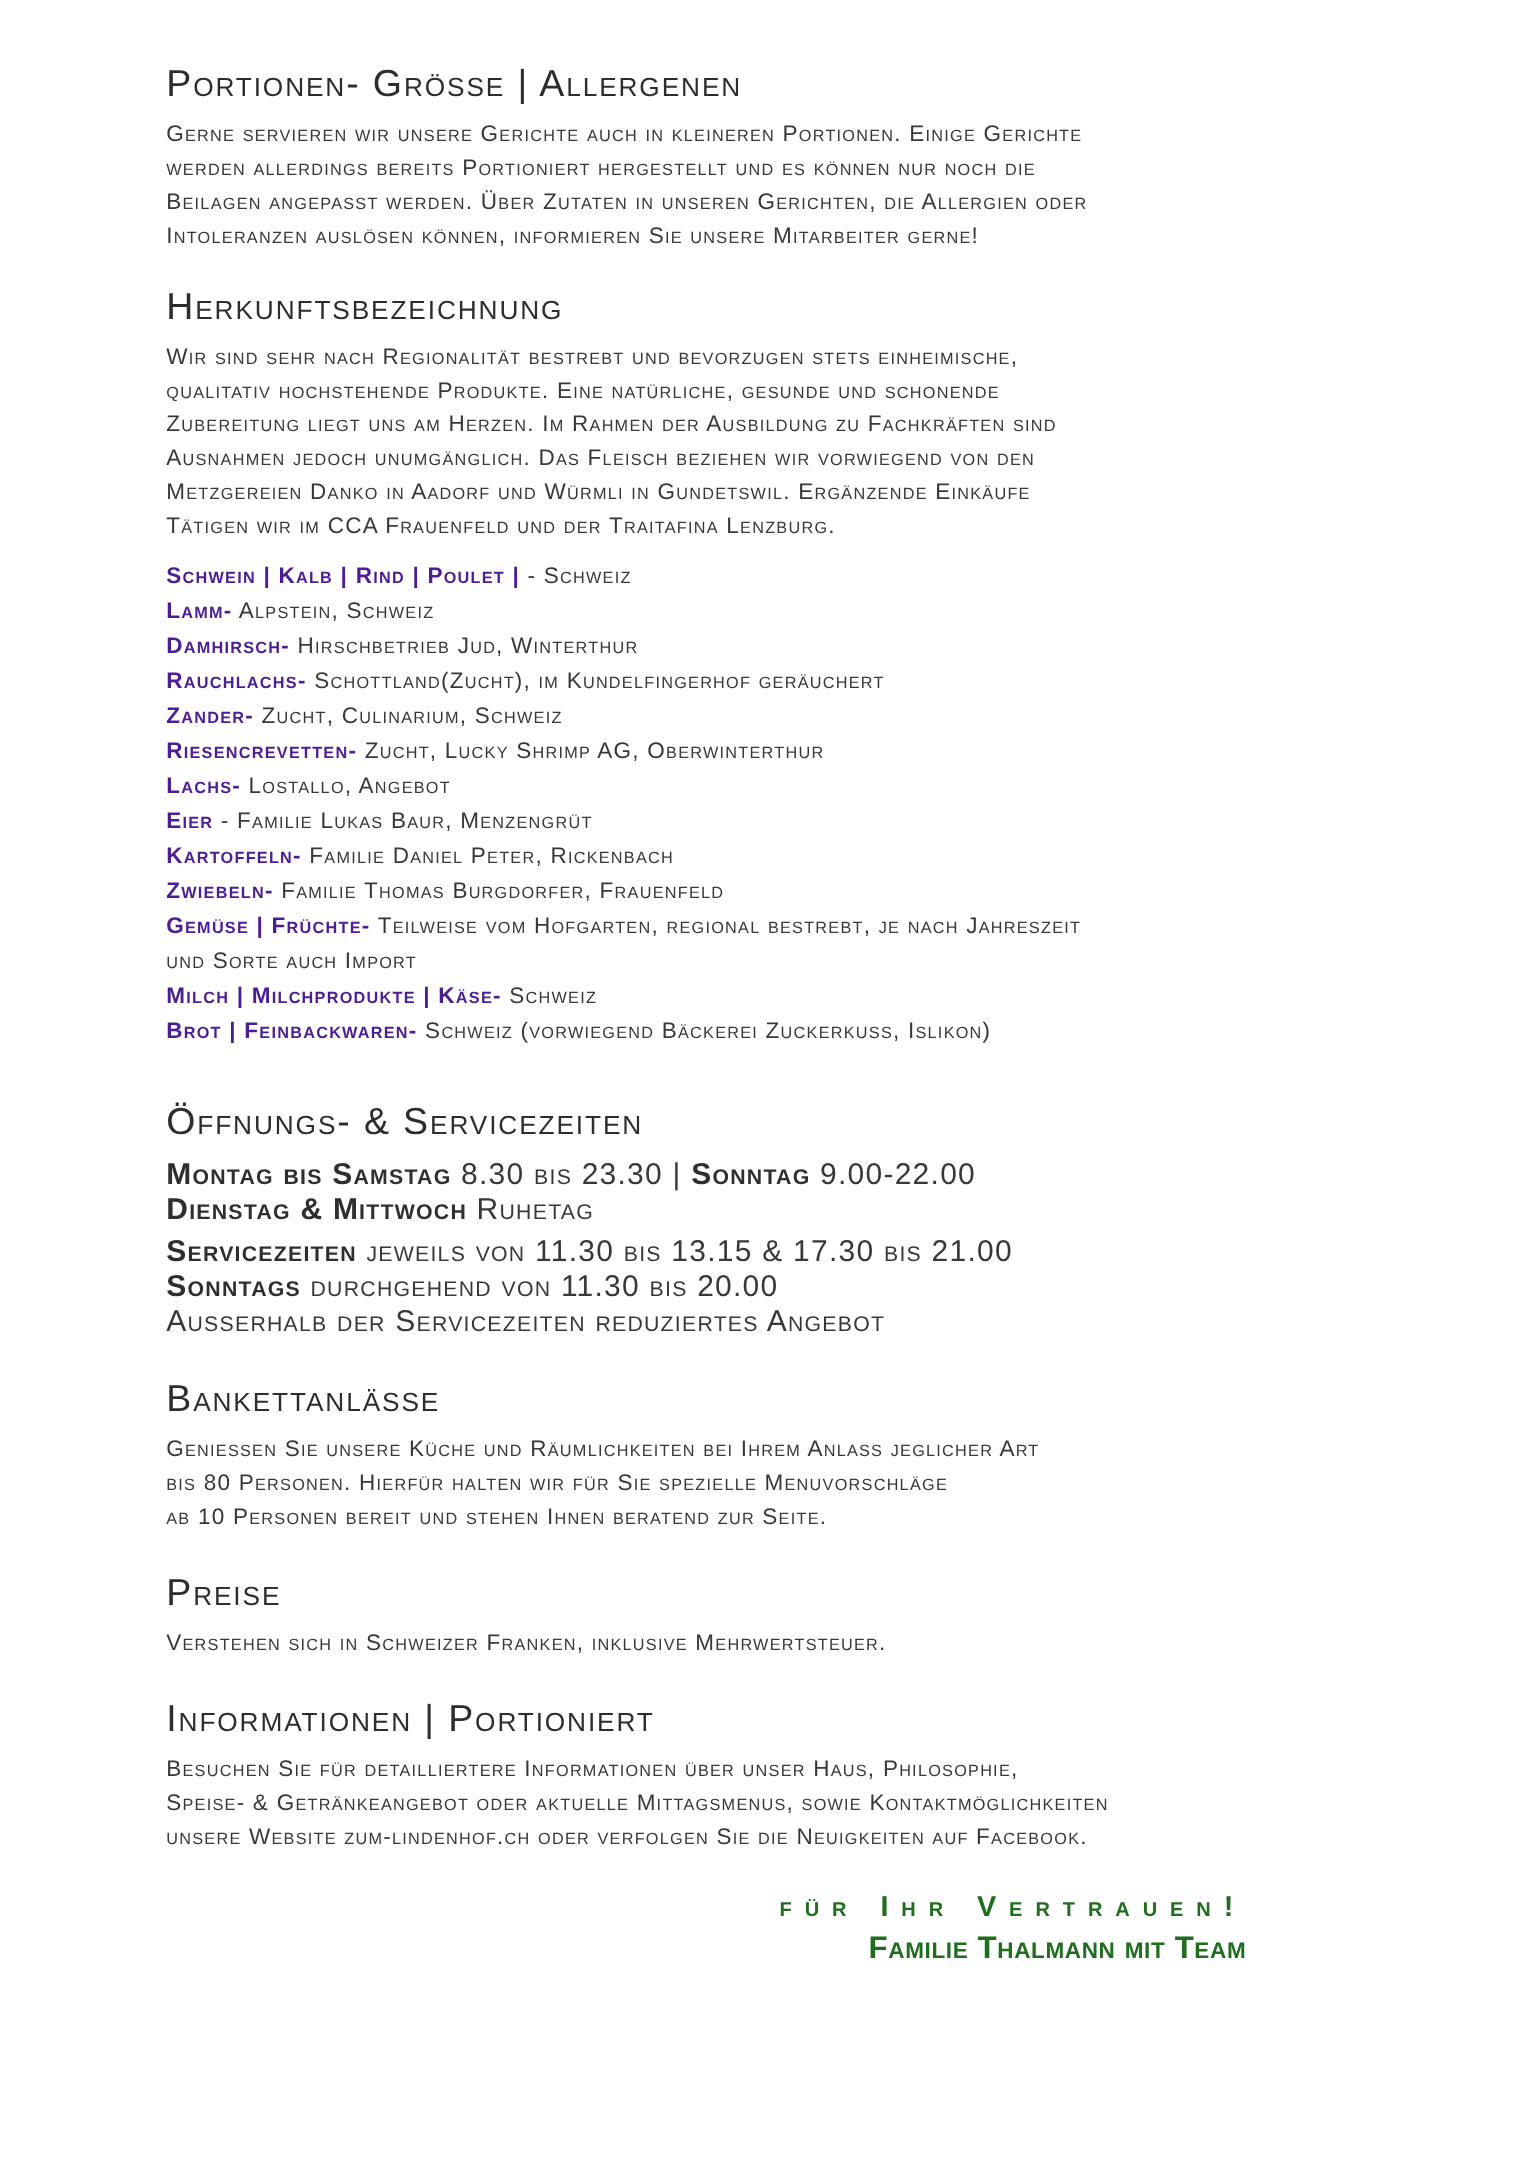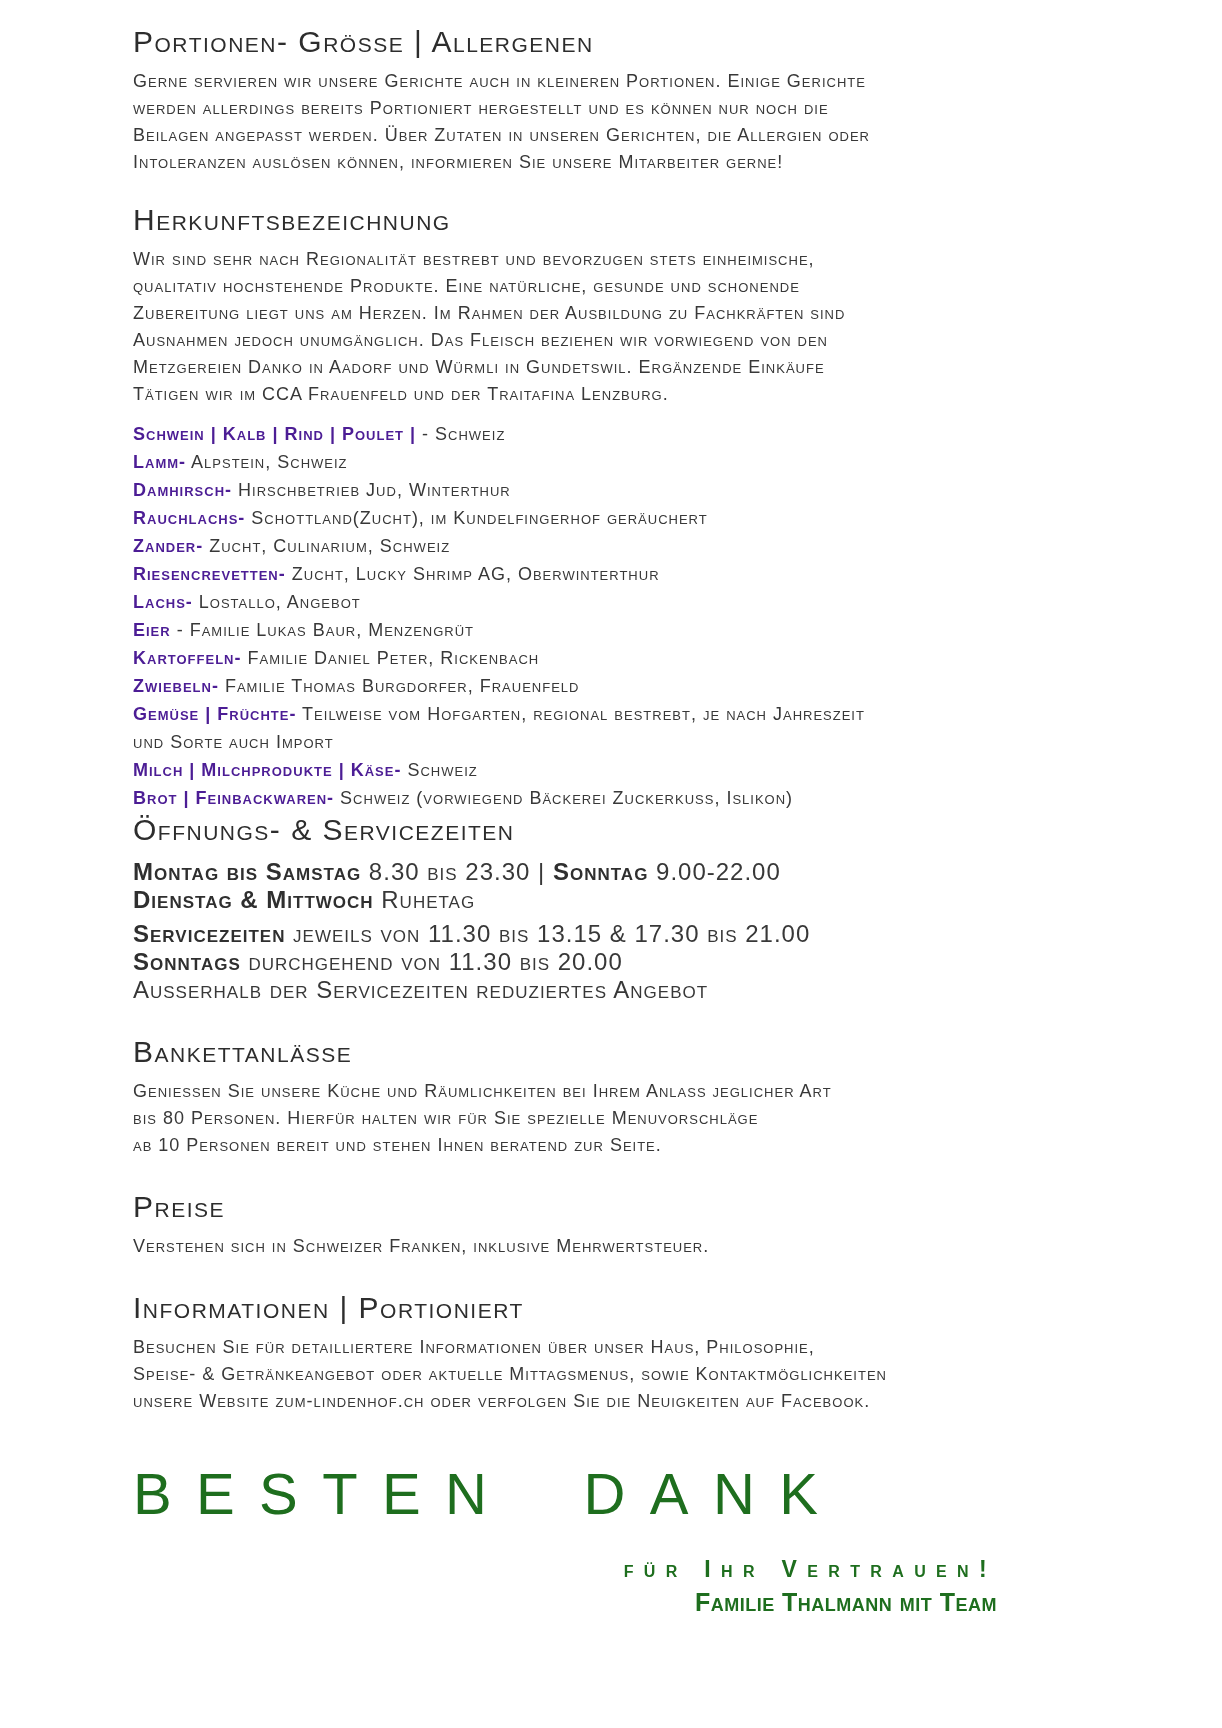--- a/index.html
+++ b/index.html
@@ -6,21 +6,21 @@
   body {
     width: 1222px;
     min-height: 1728px;
     background: #ffffff;
     font-family: "Liberation Sans", sans-serif;
     color: #333333;
     -webkit-font-smoothing: antialiased;
   }
   .page {
     width: 1089px;
-    padding: 24px 0 40px 133px;
+    padding: 50px 0 40px 133px;
     box-sizing: border-box;
   }
   .sec-heading {
     font-variant: small-caps;
     font-size: 30px;
     line-height: 36px;
     letter-spacing: 1.5px;
     font-weight: 400;
     color: #2d2d2d;
     white-space: nowrap;
@@ -121,21 +121,21 @@
       <div class="origin-item"><span class="lbl">Kartoffeln-</span><span> Familie Daniel Peter, Rickenbach</span></div>
       <div class="origin-item"><span class="lbl">Zwiebeln-</span><span> Familie Thomas Burgdorfer, Frauenfeld</span></div>
       <div class="origin-item"><span class="lbl">Gemüse | Früchte-</span><span> Teilweise vom Hofgarten, regional bestrebt, je nach Jahreszeit
 und Sorte auch Import</span></div>
       <div class="origin-item"><span class="lbl">Milch | Milchprodukte | Käse-</span><span> Schweiz</span></div>
       <div class="origin-item"><span class="lbl">Brot | Feinbackwaren-</span><span> Schweiz (vorwiegend Bäckerei Zuckerkuss, Islikon)</span></div>
     </div>
   </div>
 
   <div>
-    <div class="sec-heading" style="">Öffnungs- &amp; Servicezeiten</div>
+    <div class="sec-heading" style="margin-top:42px;">Öffnungs- &amp; Servicezeiten</div>
     <div class="zeiten-block">
       <div class="zeiten-line"><span class="b">Montag bis Samstag</span><span> 8.30 bis 23.30 | </span><span class="b">Sonntag</span><span> 9.00-22.00</span></div>
       <div class="zeiten-line"><span class="b">Dienstag &amp; Mittwoch</span><span> Ruhetag</span></div>
       <div class="zeiten-line gap-top"><span class="b">Servicezeiten</span><span> jeweils von 11.30 bis 13.15 &amp; 17.30 bis 21.00</span></div>
       <div class="zeiten-line"><span class="b">Sonntags</span><span> durchgehend von 11.30 bis 20.00</span></div>
       <div class="zeiten-line"><span>Ausserhalb der Servicezeiten reduziertes Angebot</span></div>
     </div>
   </div>
 
   <div>
@@ -151,18 +151,17 @@
   </div>
 
   <div>
     <div class="sec-heading mt30">Informationen | Portioniert</div>
     <div class="para">Besuchen Sie für detailliertere Informationen über unser Haus, Philosophie,
 Speise- &amp; Getränkeangebot oder aktuelle Mittagsmenus, sowie Kontaktmöglichkeiten
 unsere Website zum-lindenhof.ch oder verfolgen Sie die Neuigkeiten auf Facebook.</div>
   </div>
 
   <div>
-    <div class="thanks green">BESTEN DANK</div>
     <div class="trust green">für Ihr Vertrauen!</div>
     <div class="family green">Familie Thalmann mit Team</div>
   </div>
 
 </div>
 
 </body></html>

